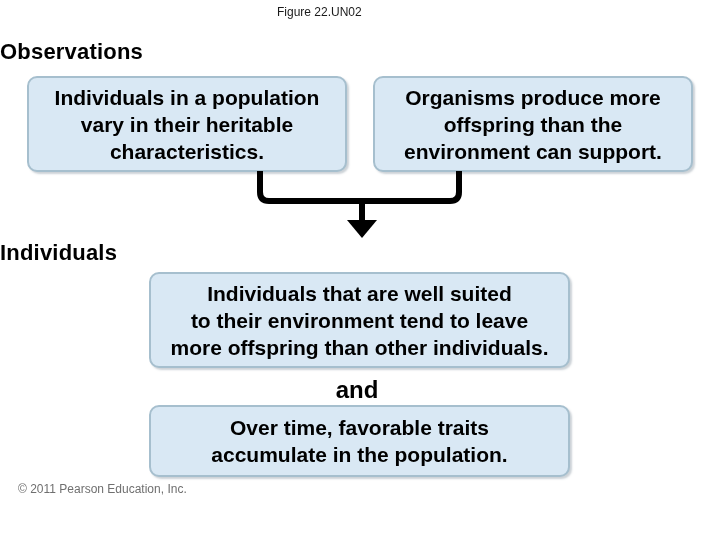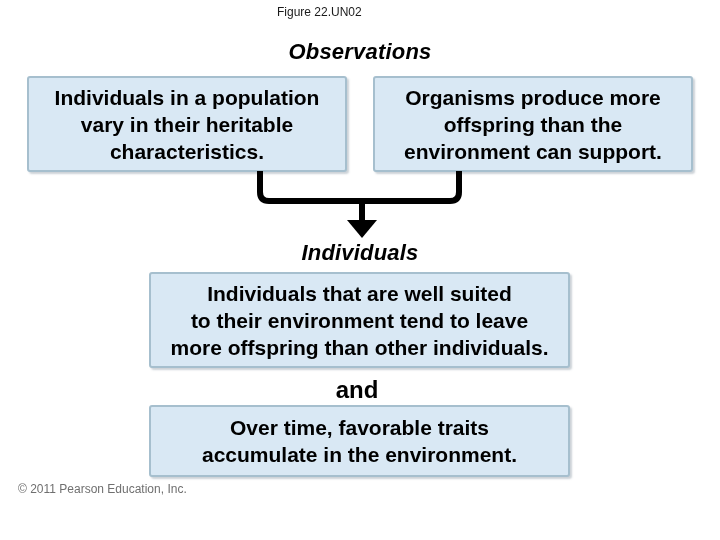--- a/index.html
+++ b/index.html
@@ -20,34 +20,33 @@
     position: absolute;
     left: 277px;
     top: 5px;
     font-size: 12px;
     color: #1a1a1a;
   }
   .heading {
     position: absolute;
     left: 0;
     width: 720px;
-    text-align: center;
+    text-align: left;
     font-size: 22px;
     font-weight: bold;
     letter-spacing: 0.2px;
-    font-style: italic;
   }
   .obs-heading { top: 39px; }
   .inf-heading { top: 240px; }
   .box {
     position: absolute;
     box-sizing: border-box;
     background: var(--box-fill, #d9e8f4);
     border: 2px solid var(--box-border, #a6bfce);
-    border-radius: 3px;
+    border-radius: 10px;
     box-shadow: 2px 2px 2px rgba(110, 125, 140, 0.35);
     display: flex;
     align-items: center;
     justify-content: center;
     text-align: center;
     font-size: 21px;
     font-weight: bold;
     line-height: 27px;
   }
   .box .box-text { white-space: pre-line; }
@@ -111,18 +110,18 @@
   <div class="box inf-1">
     <span class="box-text">Individuals that are well suited
 to their environment tend to leave
 more offspring than other individuals.</span>
   </div>
 
   <div class="and-label">and</div>
 
   <div class="box inf-2">
     <span class="box-text">Over time, favorable traits
-accumulate in the environment.</span>
+accumulate in the population.</span>
   </div>
 
   <div class="copyright">© 2011 Pearson Education, Inc.</div>
 
 </div>
 
 </body></html>

